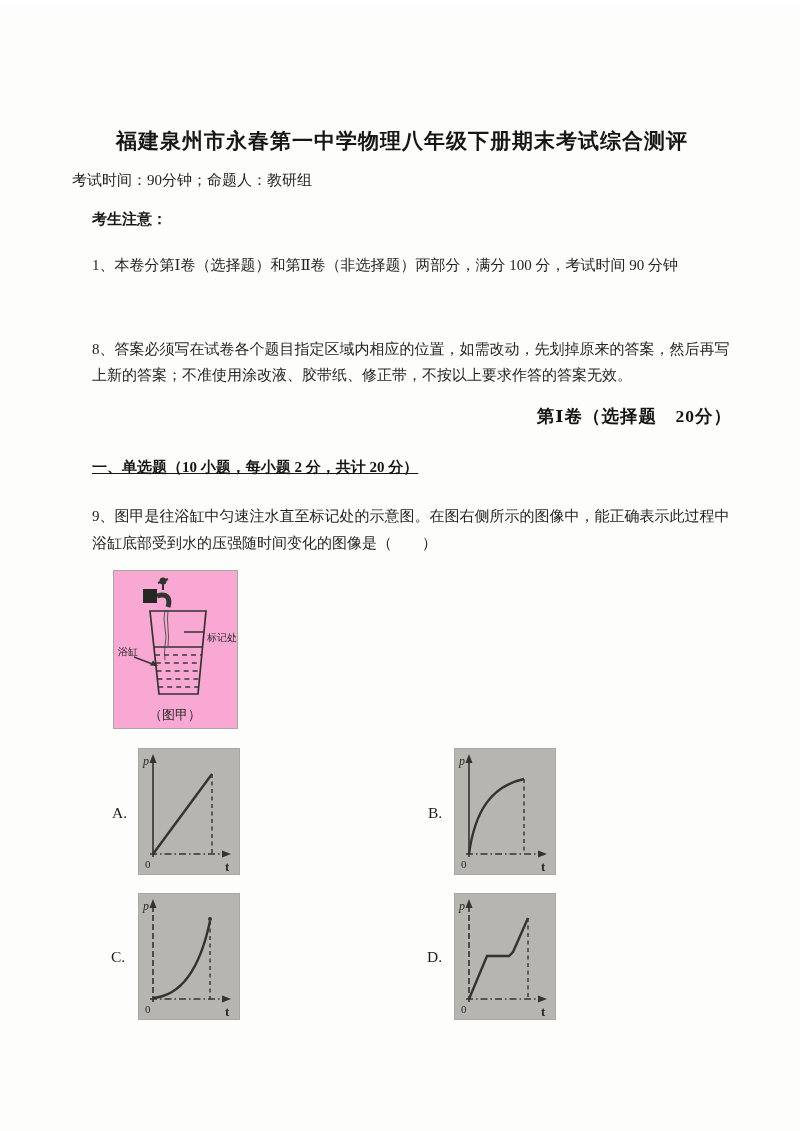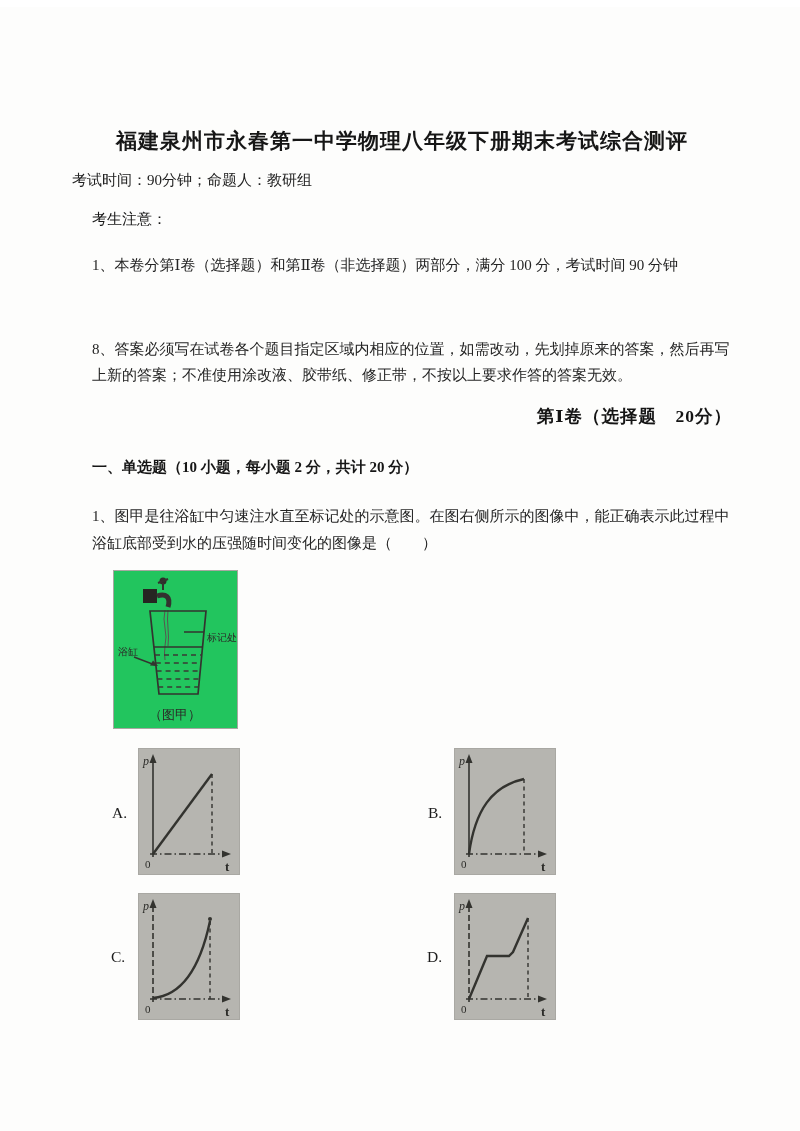--- a/index.html
+++ b/index.html
@@ -11,41 +11,41 @@
   }
   .title{
     position:absolute;left:72px;top:120px;width:660px;text-align:center;
     font-size:21px;font-weight:bold;letter-spacing:1px;color:#161616;
   }
   .subtitle{
     position:absolute;left:72px;top:164px;width:660px;text-align:left;
     font-size:15px;color:#222;
   }
   .notice-head{
-    position:absolute;left:92px;top:203px;font-size:15px;font-weight:normal;color:#161616;
+    position:absolute;left:92px;top:203px;font-size:15px;font-weight:bold;color:#161616;
   }
   .note{
     position:absolute;left:92px;width:648px;font-size:15px;line-height:26px;color:#242424;
   }
   .n1{top:245px}
   .n2{top:287px}
   .n3{top:329px}
   .sec{
     position:absolute;left:72px;top:397px;width:660px;text-align:right;
     font-size:17.5px;font-weight:bold;color:#141414;letter-spacing:1px;
   }
   .subsec{
-    position:absolute;left:92px;top:451px;font-size:15px;font-weight:bold;color:#161616;
+    position:absolute;left:92px;top:451px;font-size:15px;font-weight:bold;color:#161616;text-decoration:underline;
   }
   .q{
     position:absolute;left:92px;top:496px;width:644px;font-size:15px;line-height:27px;color:#242424;
   }
   .fig{
     position:absolute;left:113px;top:563px;width:125px;height:159px;
-    background:#22c55e;box-shadow:0 0 0 1px #a8a7a1 inset;
+    background:#f9a8d4;box-shadow:0 0 0 1px #a8a7a1 inset;
   }
   .graph-box{
     position:absolute;width:102px;height:127px;background:#b6b5b0;
     box-shadow:0 0 0 1px #a9a8a3 inset;
   }
   #boxA{left:138px;top:741px}
   #boxB{left:454px;top:741px}
   #boxC{left:138px;top:886px}
   #boxD{left:454px;top:886px}
   .opt-label{
@@ -72,21 +72,21 @@
   <div class="title">福建泉州市永春第一中学物理八年级下册期末考试综合测评</div>
   <div class="subtitle">考试时间：90分钟；命题人：教研组</div>
 
   <div class="notice-head">考生注意：</div>
   <div class="note n1">1、本卷分第Ⅰ卷（选择题）和第Ⅱ卷（非选择题）两部分，满分 100 分，考试时间 90 分钟</div>
   <div class="note n3">8、答案必须写在试卷各个题目指定区域内相应的位置，如需改动，先划掉原来的答案，然后再写上新的答案；不准使用涂改液、胶带纸、修正带，不按以上要求作答的答案无效。</div>
 
   <div class="sec">第Ⅰ卷（选择题　20分）</div>
   <div class="subsec">一、单选题（10 小题，每小题 2 分，共计 20 分）</div>
 
-  <div class="q">1、图甲是往浴缸中匀速注水直至标记处的示意图。在图右侧所示的图像中，能正确表示此过程中浴缸底部受到水的压强随时间变化的图像是（　　）</div>
+  <div class="q">9、图甲是往浴缸中匀速注水直至标记处的示意图。在图右侧所示的图像中，能正确表示此过程中浴缸底部受到水的压强随时间变化的图像是（　　）</div>
 
   <div class="fig">
     <svg width="125" height="159" viewBox="0 0 125 159">
 
       <g>
         <circle cx="50" cy="11" r="3.5" fill="#2e2e2a"></circle>
         <line x1="45" y1="13" x2="55" y2="9" class="ink" stroke-width="2"></line>
         <line x1="50" y1="13" x2="50" y2="20" class="ink" stroke-width="2"></line>
         <rect x="30" y="19" width="14" height="14" fill="#262622"></rect>
         <path d="M44,26 C53,23 58,27 55,37" class="ink" stroke-width="5"></path>

